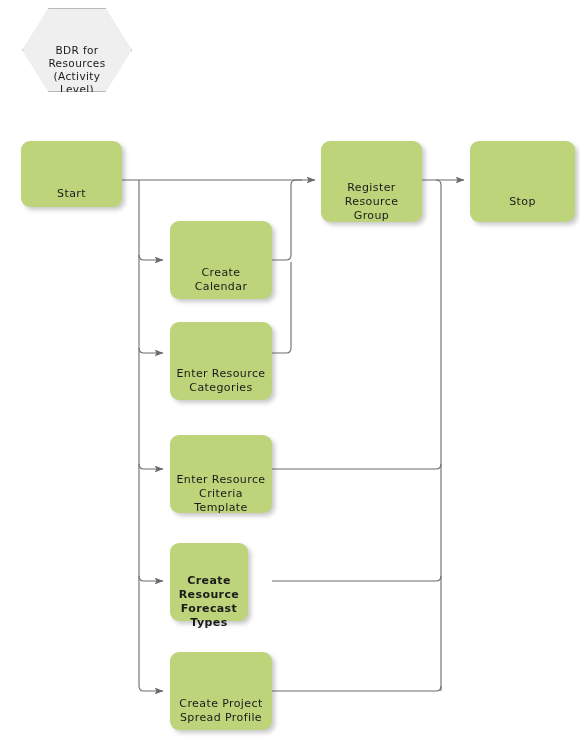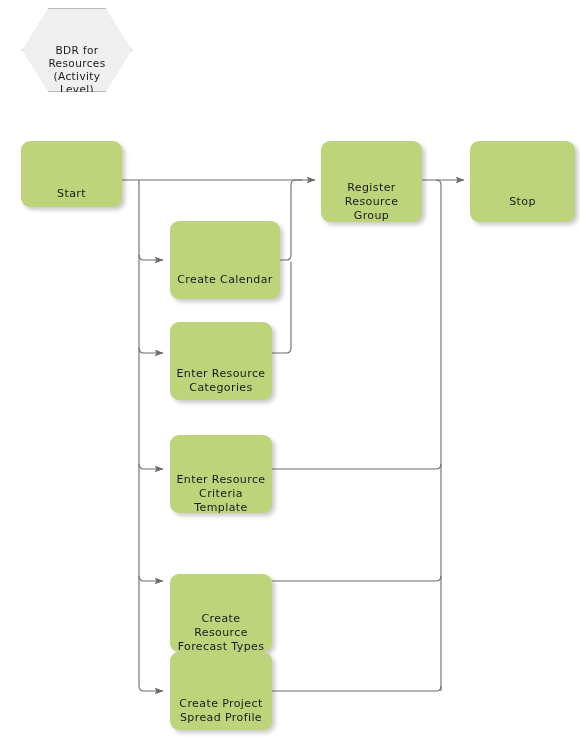--- a/index.html
+++ b/index.html
@@ -112,36 +112,36 @@
     <span class="node-label">BDR for
 Resources
 (Activity
 Level)</span>
   </div>
 
   <div class="node node-activity" id="node-start" style="left:21px; top:141px; width:101px; height:66px;">
     <span class="node-label">Start</span>
   </div>
 
-  <div class="node node-activity" id="node-create-calendar" style="left:170px; top:221px; width:110px; height:78px;">
+  <div class="node node-activity" id="node-create-calendar" style="left:170px; top:221px; width:102px; height:78px;">
     <span class="node-label">Create Calendar</span>
   </div>
 
   <div class="node node-activity" id="node-enter-resource-categories" style="left:170px; top:322px; width:102px; height:78px;">
     <span class="node-label">Enter Resource
 Categories</span>
   </div>
 
   <div class="node node-activity" id="node-enter-resource-criteria-template" style="left:170px; top:435px; width:102px; height:78px;">
     <span class="node-label">Enter Resource
 Criteria
 Template</span>
   </div>
 
-  <div class="node node-activity" id="node-create-resource-forecast-types" style="left:170px; top:574px; width:102px; height:78px;">
+  <div class="node node-activity" id="node-create-resource-forecast-types" style="left:170px; top:543px; width:78px; height:78px;font-weight:bold;">
     <span class="node-label">Create Resource
 Forecast Types</span>
   </div>
 
   <div class="node node-activity" id="node-register-resource-group" style="left:321px; top:141px; width:101px; height:81px;">
     <span class="node-label">Register
 Resource Group</span>
   </div>
 
   <div class="node node-activity" id="node-create-project-spread-profile" style="left:170px; top:652px; width:102px; height:78px;">

